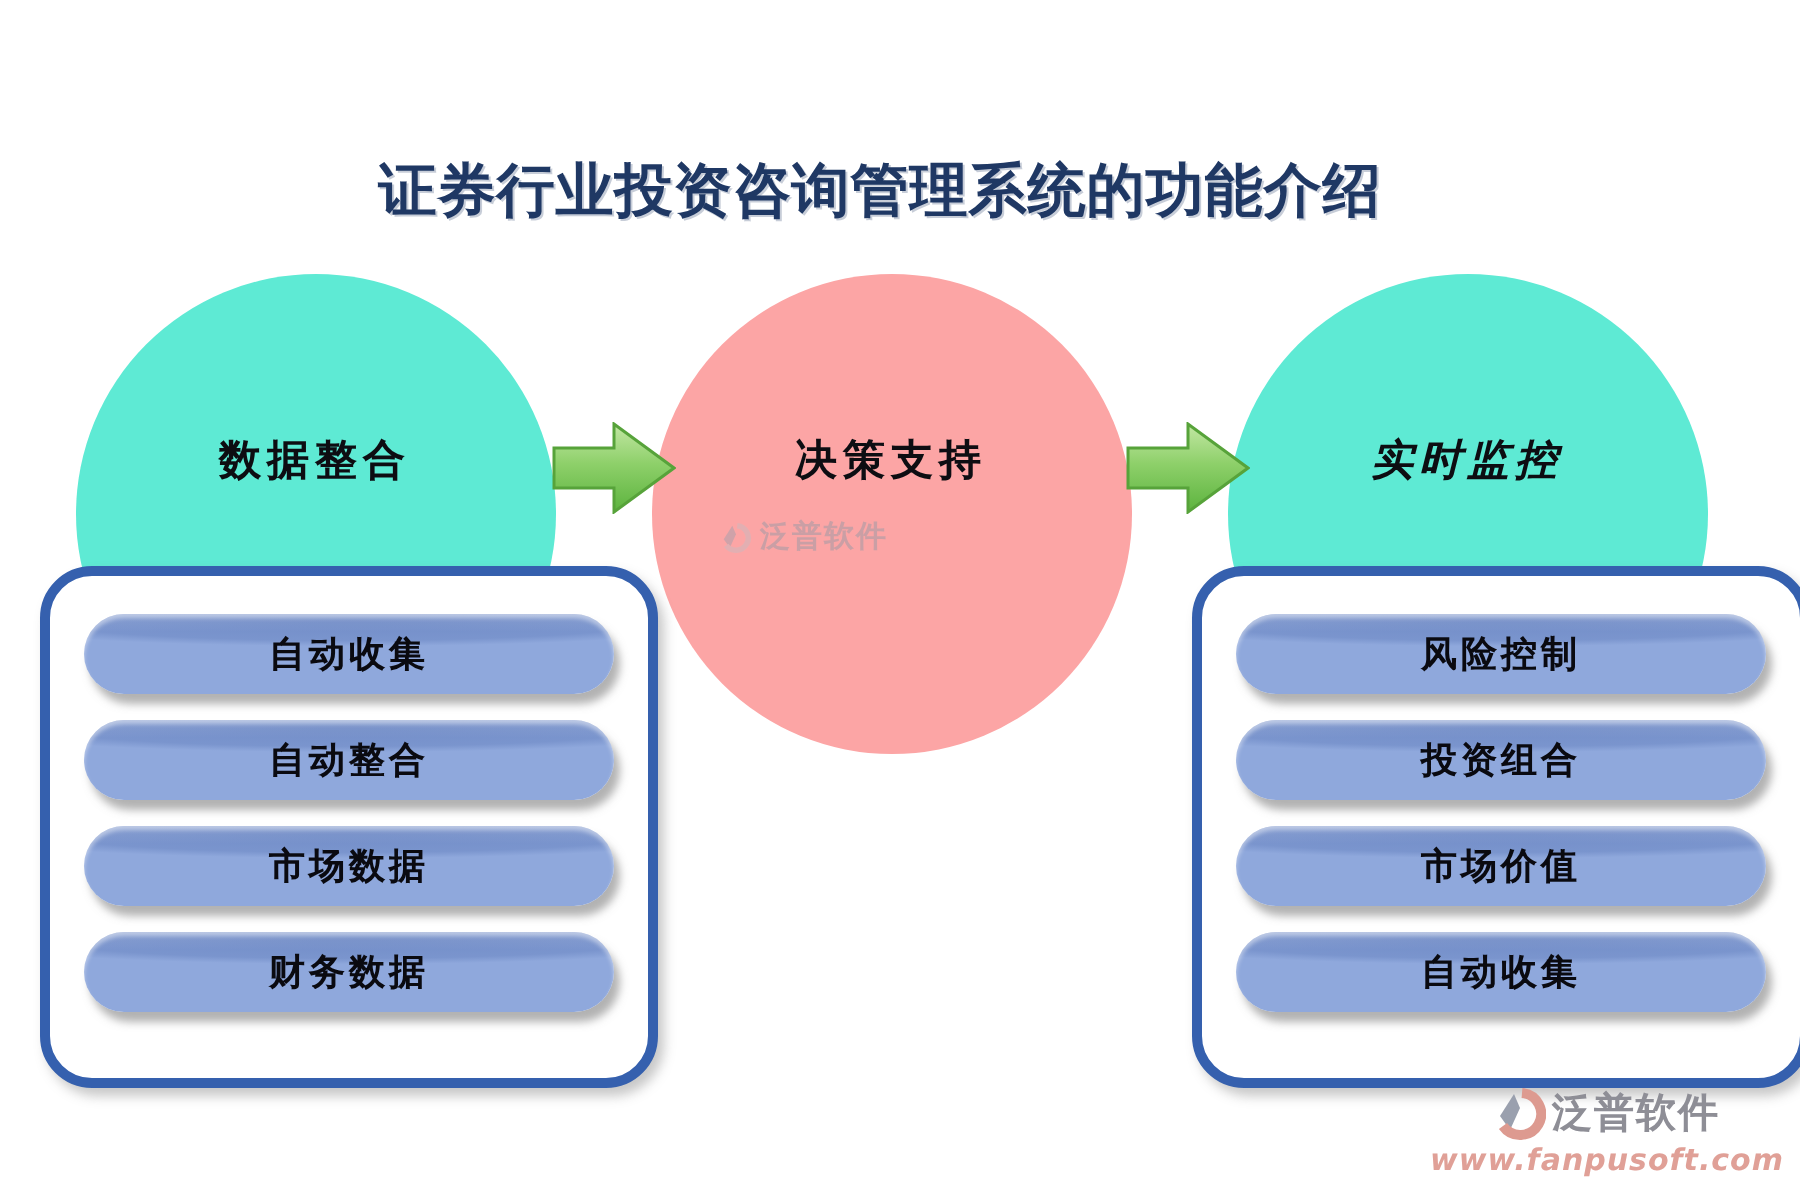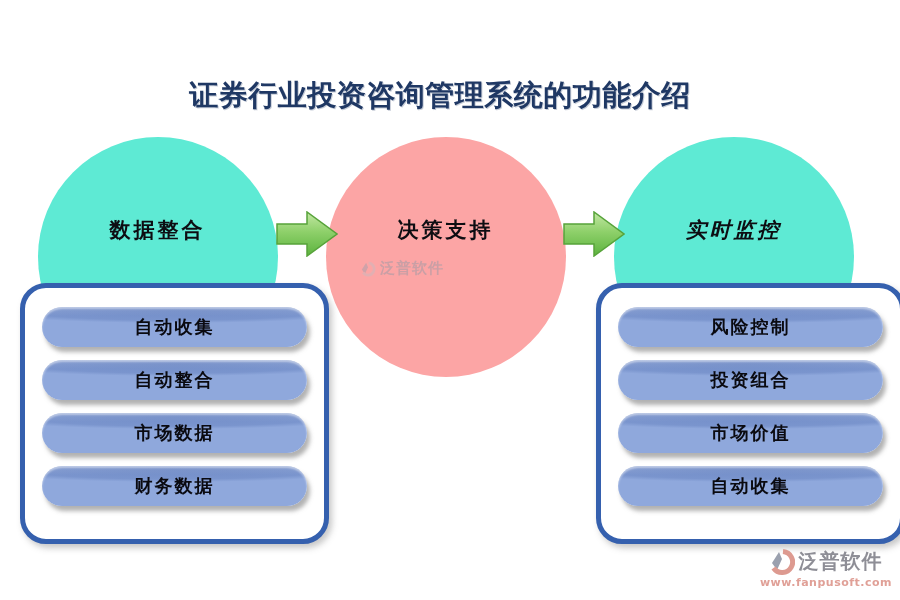--- a/index.html
+++ b/index.html
@@ -118,25 +118,26 @@
   .footer-brand-row { display: flex; align-items: center; gap: 3px; }
   .footer-brand {
     font-family: "DejaVu Sans", "Liberation Sans", sans-serif;
     font-size: 20px;
     font-weight: bold;
     letter-spacing: 1px;
     color: var(--footer-brand-color, #8e8e96);
   }
   .footer-url {
     font-family: "DejaVu Sans", "Liberation Sans", sans-serif;
-    font-size: 11px;
+    font-size: 15px;
     font-weight: bold;
     letter-spacing: 0.5px;
     color: var(--footer-url-color, #e0a097);
     margin-top: 1px;
+    font-style: italic;
   }
 </style>
 </head>
 <body>
 
 <div class="canvas">
 
   <h1 class="title">证券行业投资咨询管理系统的功能介绍</h1>
 
   <div>

